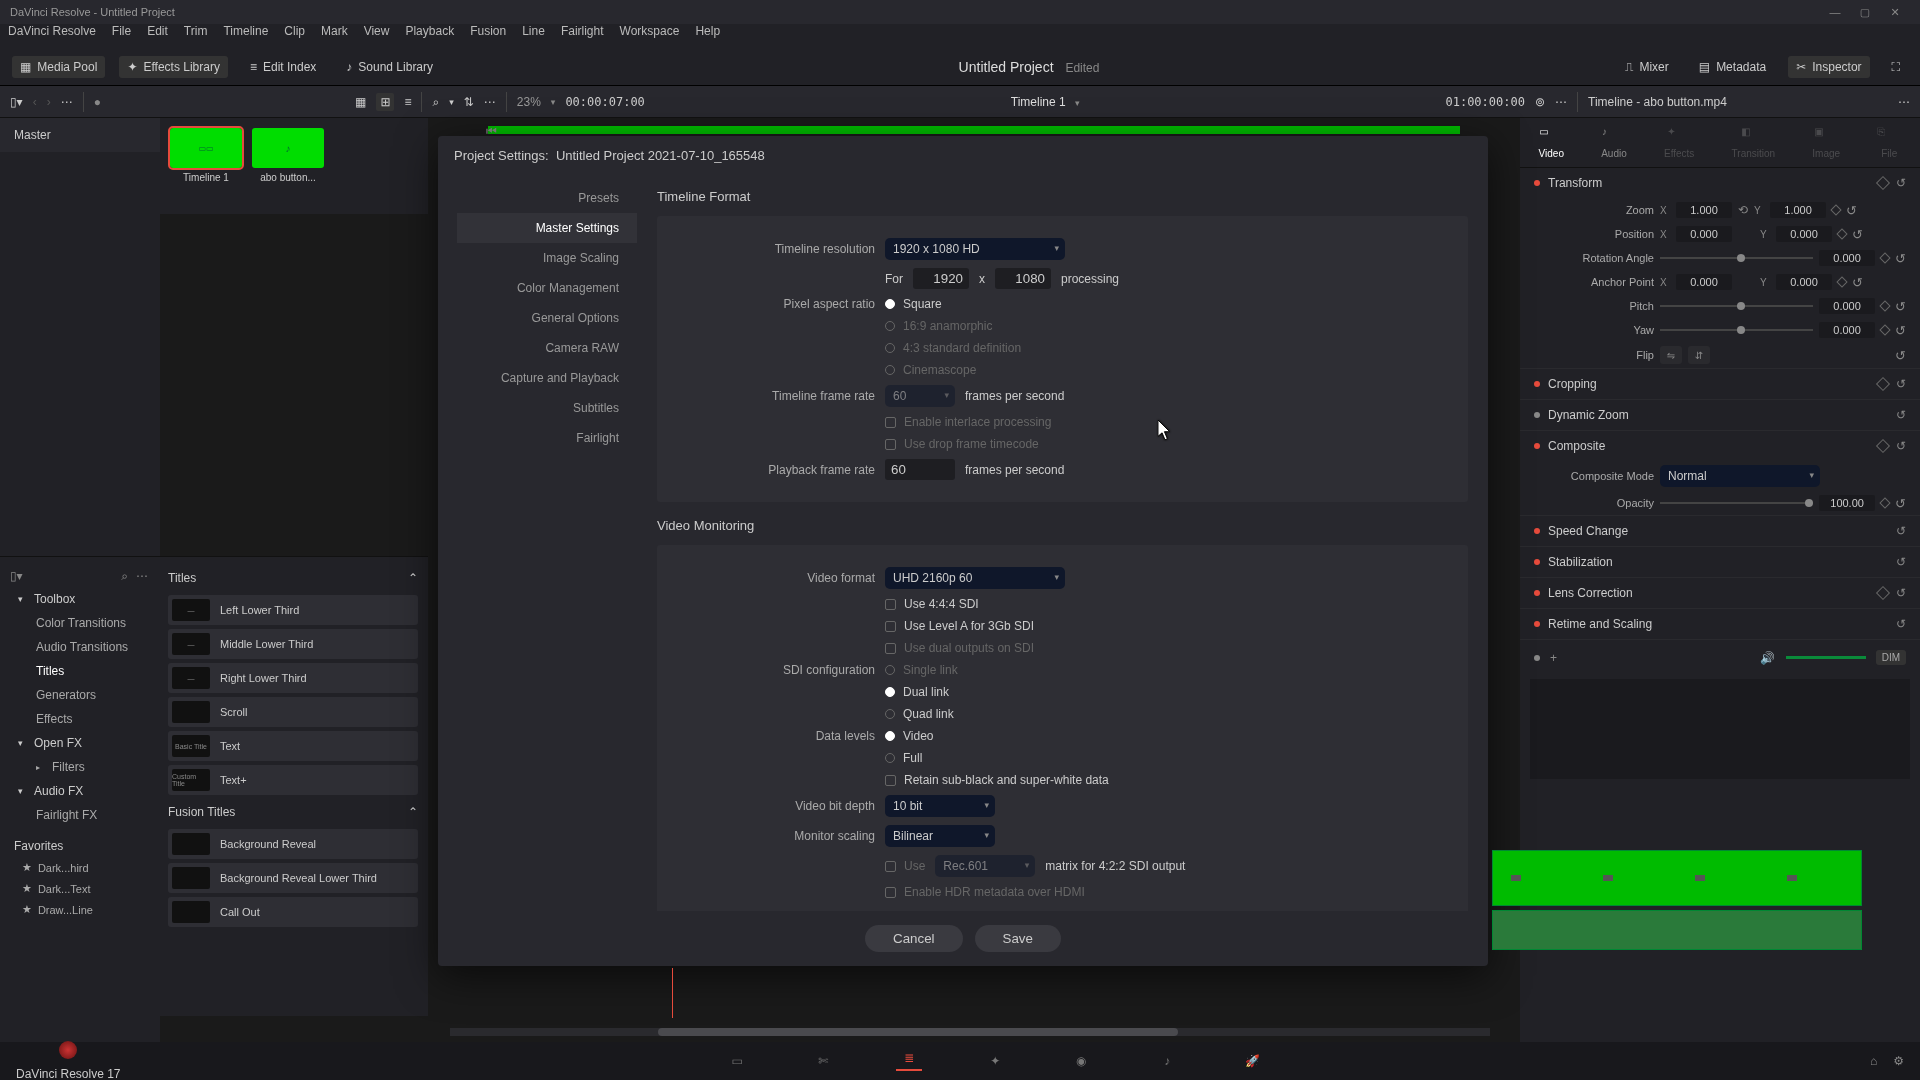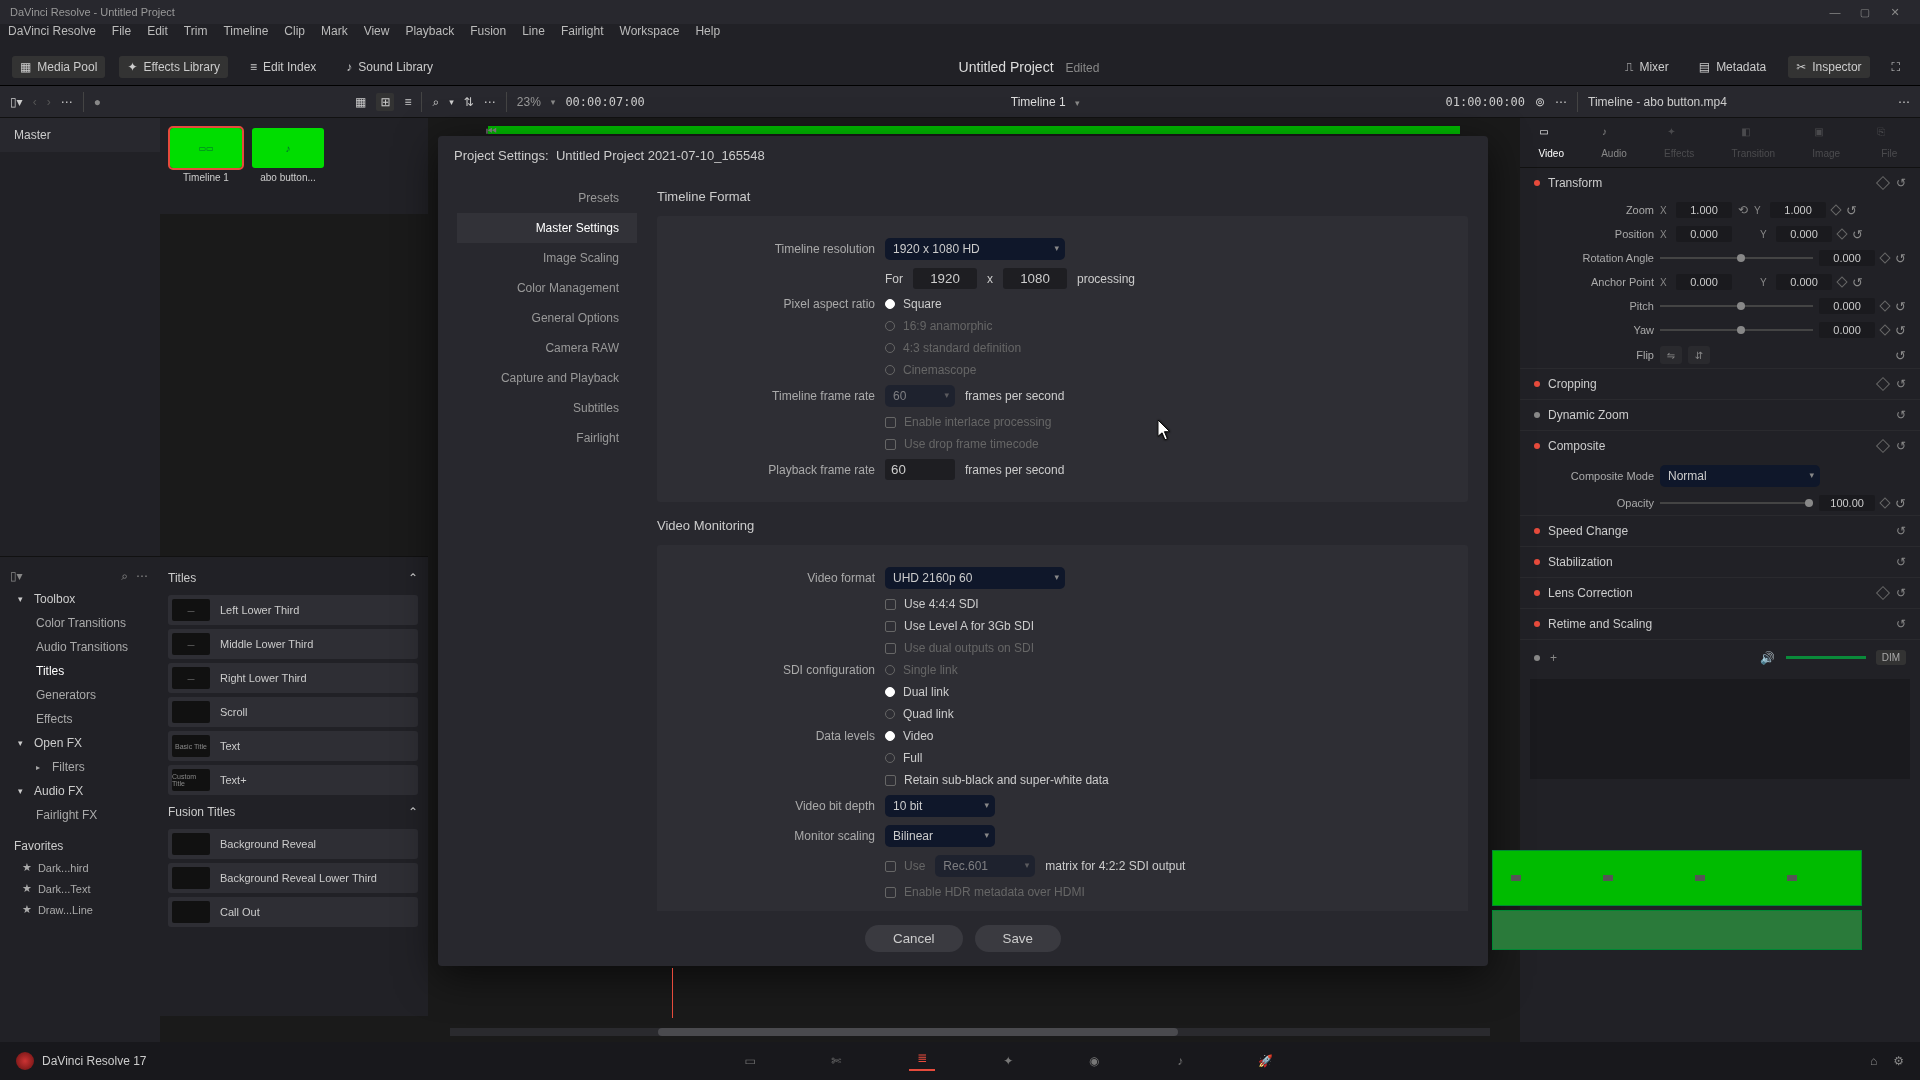--- a/index.html
+++ b/index.html
@@ -72,21 +72,21 @@
 .dlg-nav { width: 180px; padding: 8px 0; }
 .dlg-nav .item { padding: 8px 18px; color: #999; text-align: right; }
 .dlg-nav .item.selected { color: #fff; background: #323238; }
 .dlg-content { flex: 1; padding: 10px 20px; overflow-y: auto; }
 .dlg-section-title { color: #ccc; font-size: 13px; margin: 4px 0 12px 0; }
 .dlg-section { background: #2e2e34; border-radius: 3px; padding: 14px 18px; margin-bottom: 16px; }
 .form-row { display: flex; align-items: center; margin: 8px 0; gap: 10px; }
 .form-label { width: 200px; text-align: right; color: #aaa; }
 .form-select { background: #0f172a; border: none; color: #ccc; padding: 4px 24px 4px 8px; border-radius: 5px; min-width: 180px; position: relative; }
 .form-select .chev { position:absolute; right:6px; top:5px; font-size:9px; color:#888; }
-.form-input { background: #1e1e22; border: none; color: #ccc; padding: 3px 6px; width: 64px; border-radius: 3px; text-align: center; }
+.form-input { background: #1e1e22; border: none; color: #ccc; padding: 3px 6px; width: 56px; border-radius: 3px; text-align: right; }
 .form-radio { display: flex; align-items: center; gap: 8px; color: #ccc; }
 .form-radio .dot { width: 10px; height: 10px; border-radius: 50%; border: 1px solid #666; display:inline-block; }
 .form-radio .dot.on { background: #fff; border-color:#fff; }
 .form-radio.disabled { color: #666; }
 .form-check { display: flex; align-items: center; gap: 8px; color: #ccc; }
 .form-check .box { width: 11px; height: 11px; border: 1px solid #666; border-radius:2px; display:inline-block; }
 .form-check.disabled { color: #666; }
 .dlg-footer { padding: 14px 20px; display: flex; justify-content: center; gap: 12px; }
 .dlg-btn { padding: 6px 28px; background: #3a3a40; color: #ccc; border-radius: 14px; border:none; }
 
@@ -116,21 +116,21 @@
 
 
 .tl-preview { position: absolute; right: 58px; bottom: 110px; width: 370px; height: 120px; }
 .tl-clip { position: absolute; background: #0b0; border: 1px solid #083; }
 .tl-clip.video { top: 0; height: 56px; width: 100%; }
 .tl-clip.audio { top: 60px; height: 40px; width: 100%; background: #2a7a3a; }
 .tl-marker { position:absolute; width:10px; height:6px; background:#555; top:24px; }
 
 
 .pagebar { position: absolute; bottom: 0; left: 0; right: 0; height: 38px; background: #18181c; display: flex; align-items: center; padding: 0 16px; gap: 18px; }
-.pagebar .resolve-label { color: #ccc; display:flex; align-items:center; gap:8px; }
+.pagebar .resolve-label { color: #ccc; display:flex; align-items:center; gap:8px;flex-direction:column; }
 .pagebar .pages { flex: 1; display: flex; justify-content: center; gap: 60px; }
 .pagebar .page-icon { width: 26px; height: 20px; color: #777; display:flex; align-items:center; justify-content:center; }
 .pagebar .page-icon.active { color: #e64b3c; border-bottom: 2px solid #e64b3c; padding-bottom:4px; }
 .pagebar .right-icons { display: flex; gap: 16px; color: #888; }
 
 
 .audio-row { display: flex; align-items: center; padding: 10px 14px; gap: 10px; }
 .audio-row .dot { width:6px; height:6px; border-radius:50%; background:#888; }
 .audio-row .plus { color:#888; }
 .audio-row .spacer { flex:1; }

